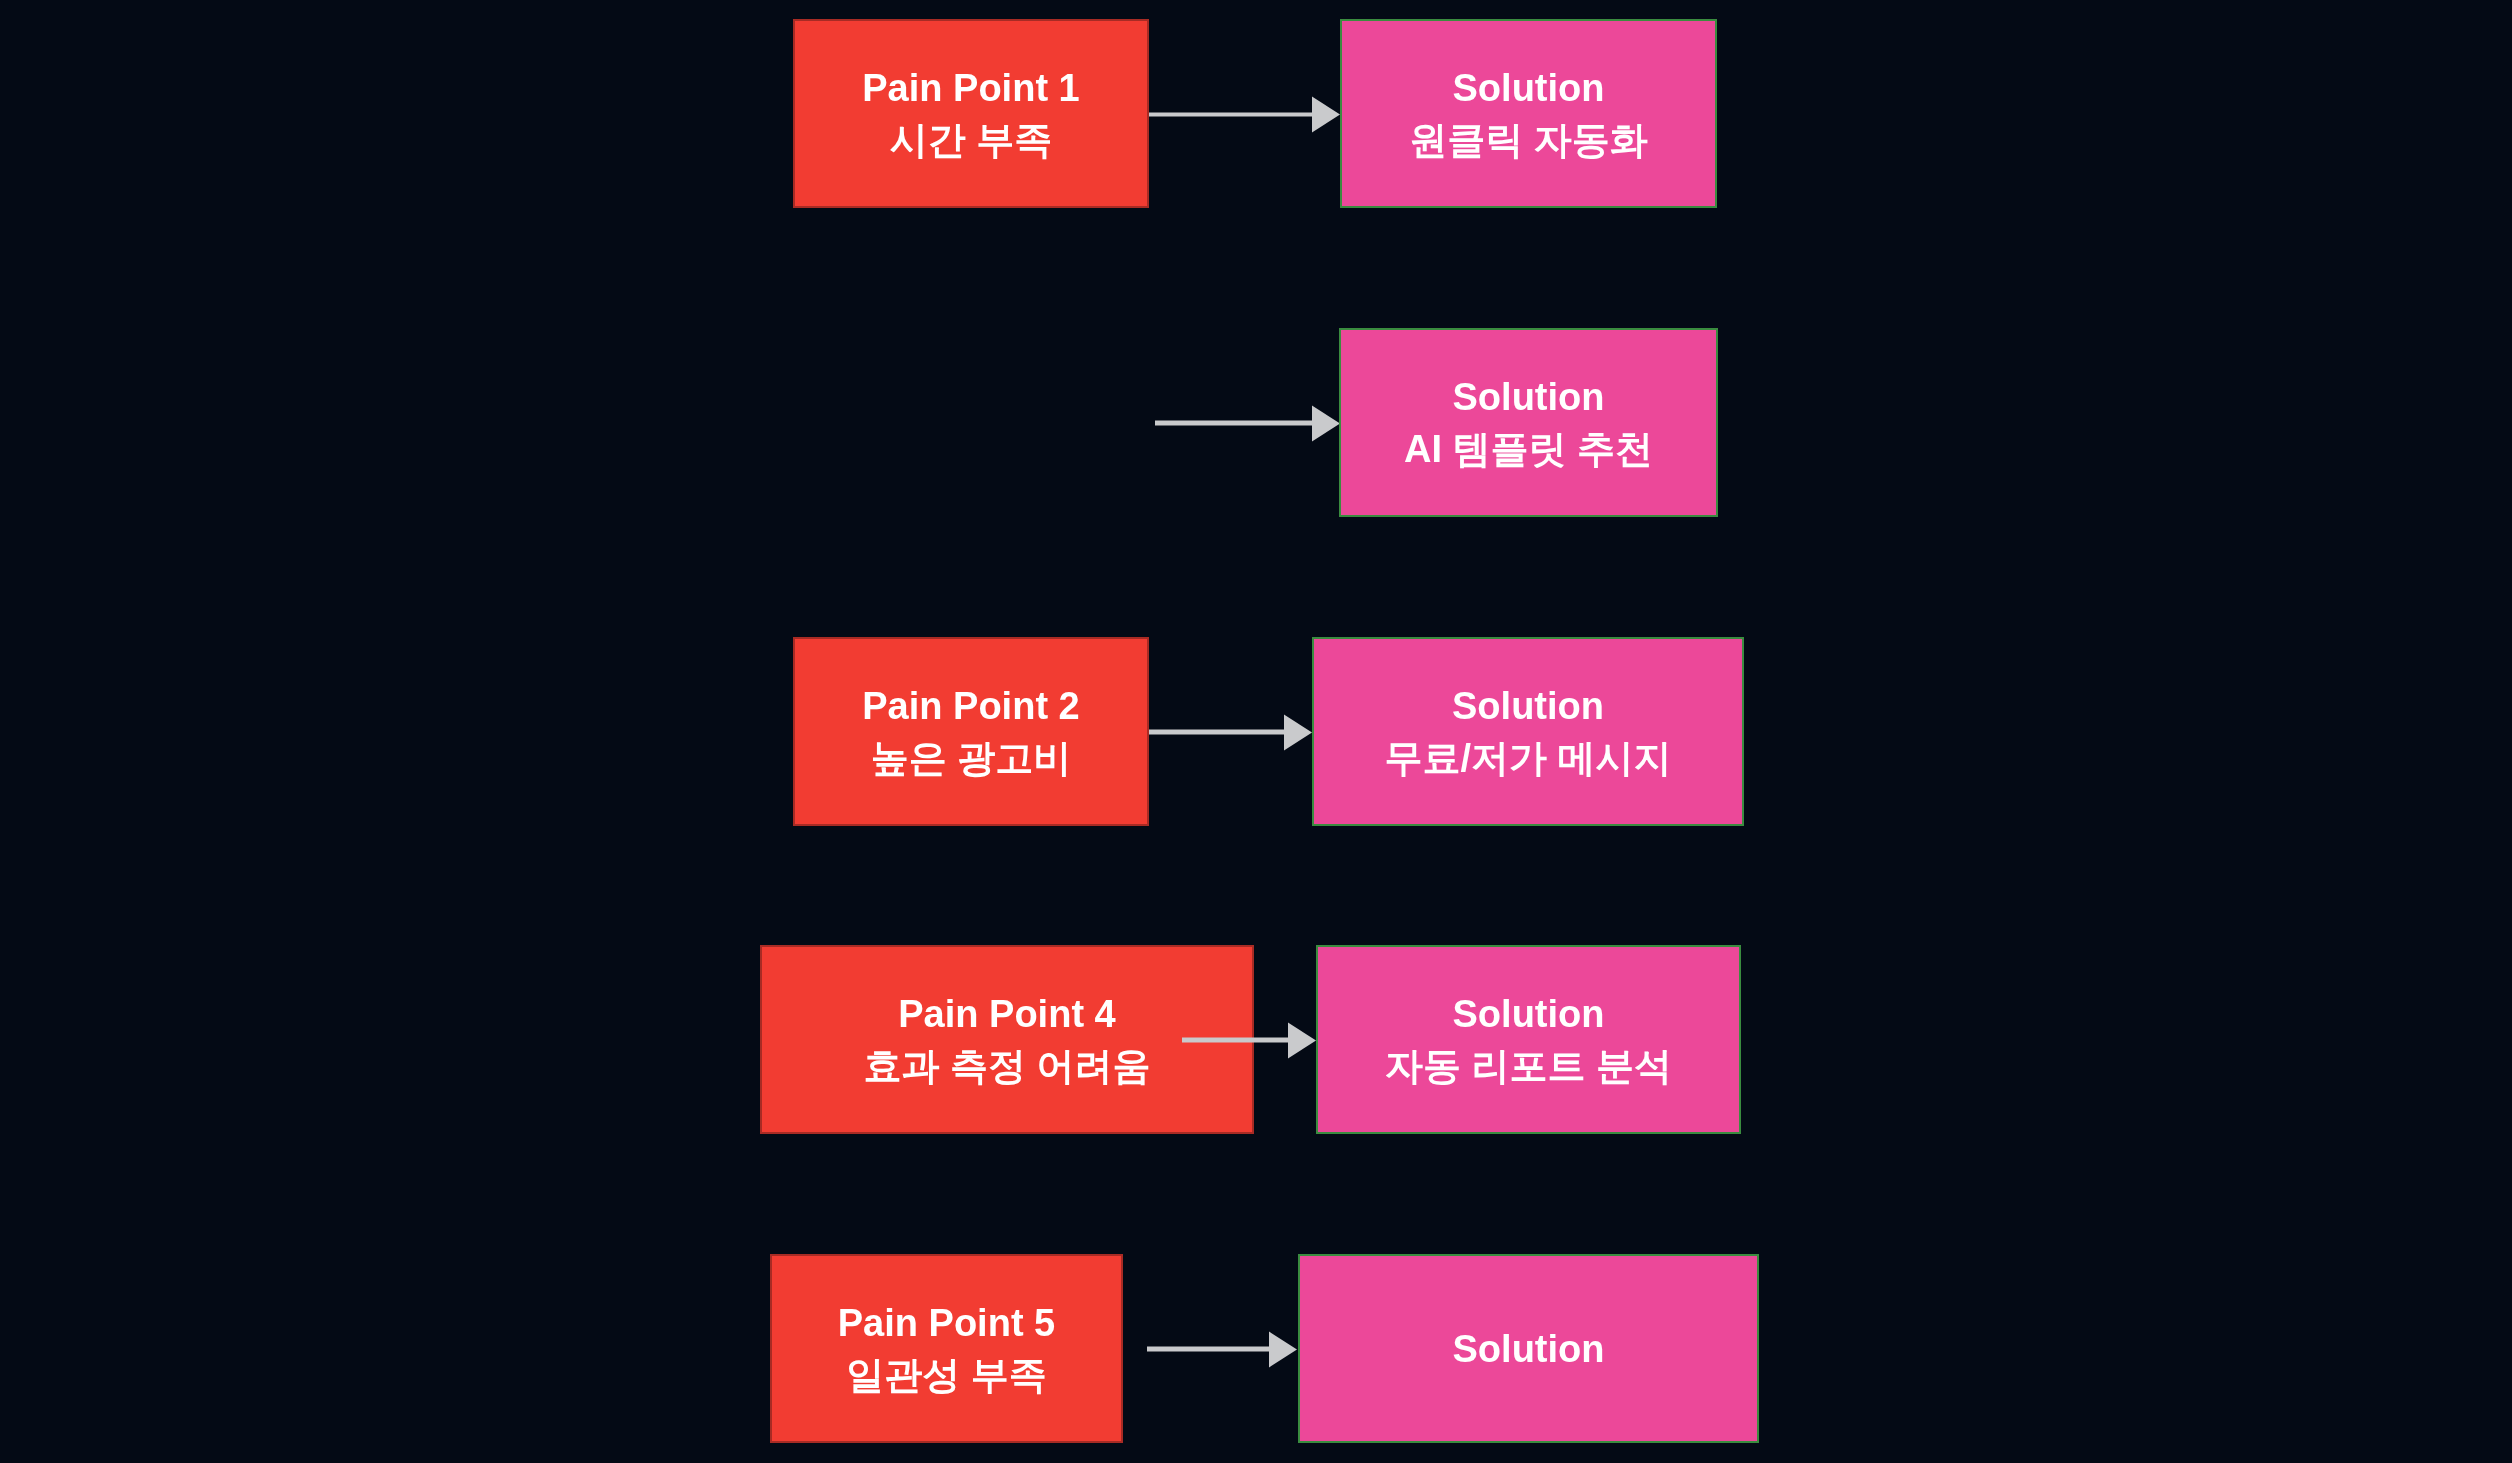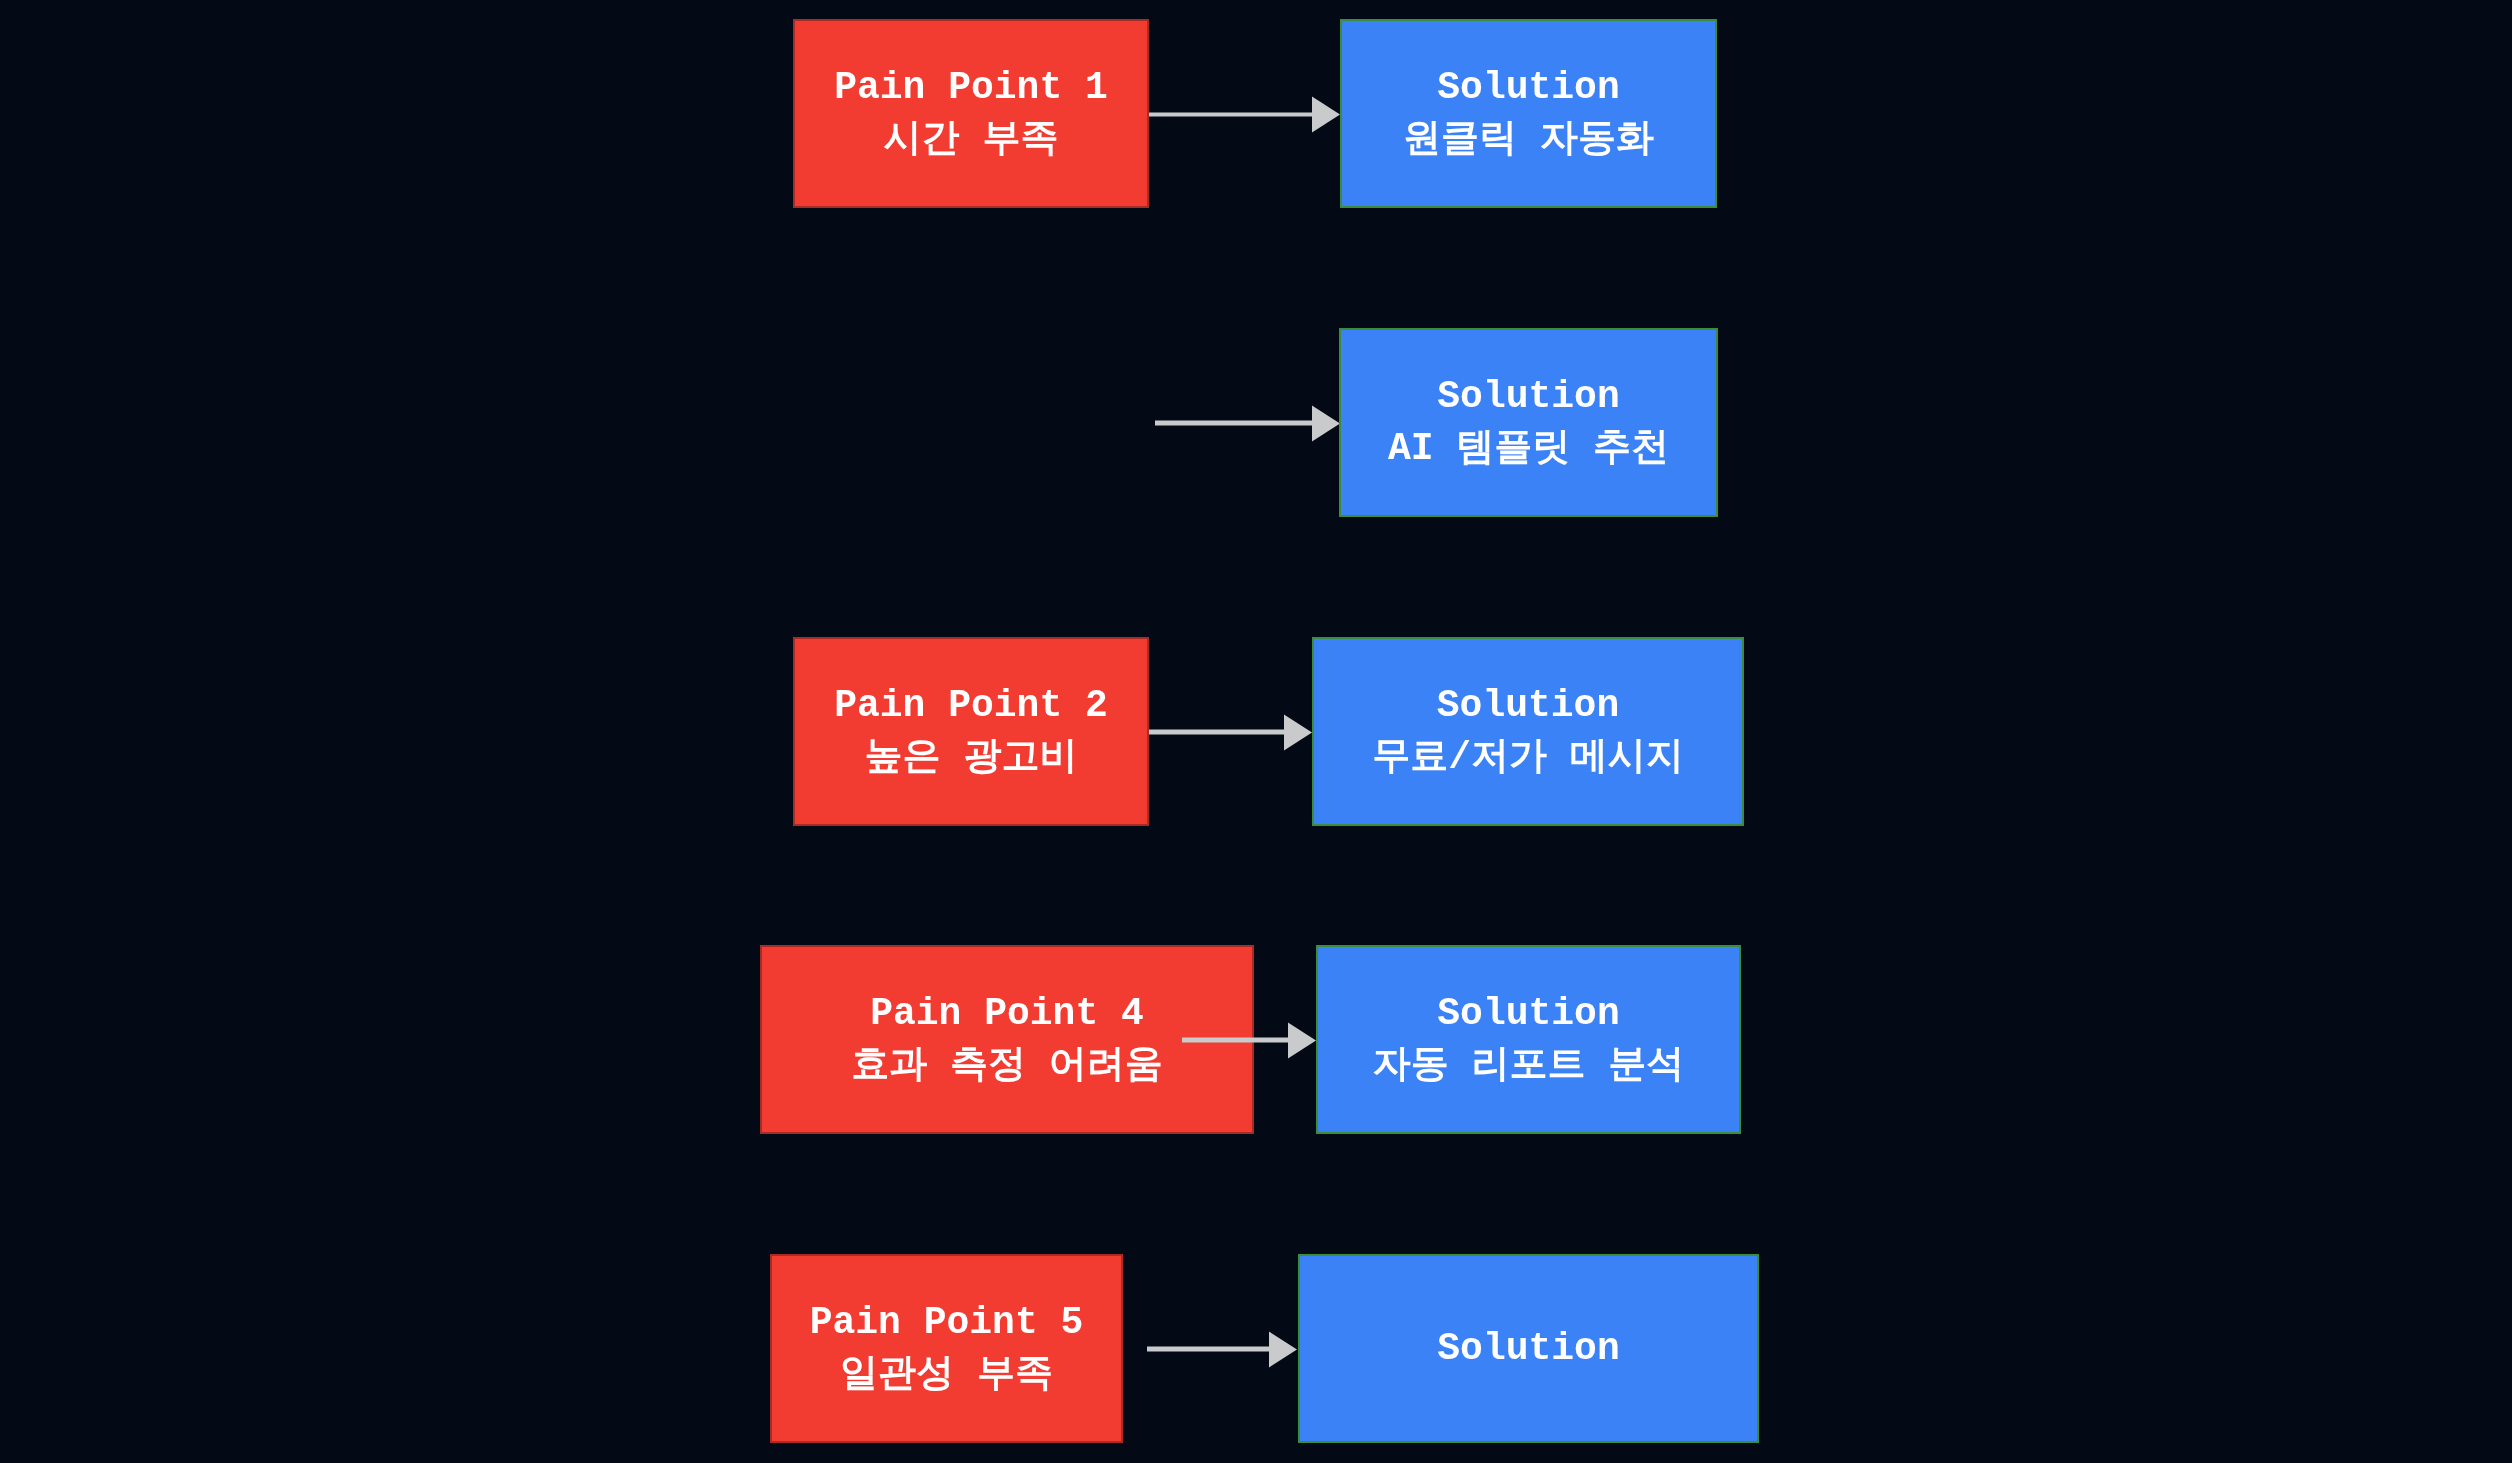--- a/index.html
+++ b/index.html
@@ -24,28 +24,27 @@
   .box {
     position: absolute;
     top: 0;
     height: 189px;
     box-sizing: border-box;
     display: flex;
     flex-direction: column;
     align-items: center;
     justify-content: center;
     text-align: center;
-    font-family: Liberation Mono, monospace;
   }
   .box.pain {
     background: #f23c32;
     border: 2.8px solid #a82b24;
   }
   .box.solution {
-    background: #3b82f6;
+    background: #ec4899;
     border: 2.8px solid #3a8c3f;
   }
   .box .title,
   .box .subtitle {
     color: #ffffff;
     font-size: 38px;
     font-weight: 600;
     line-height: 52px;
     white-space: nowrap;
   }

